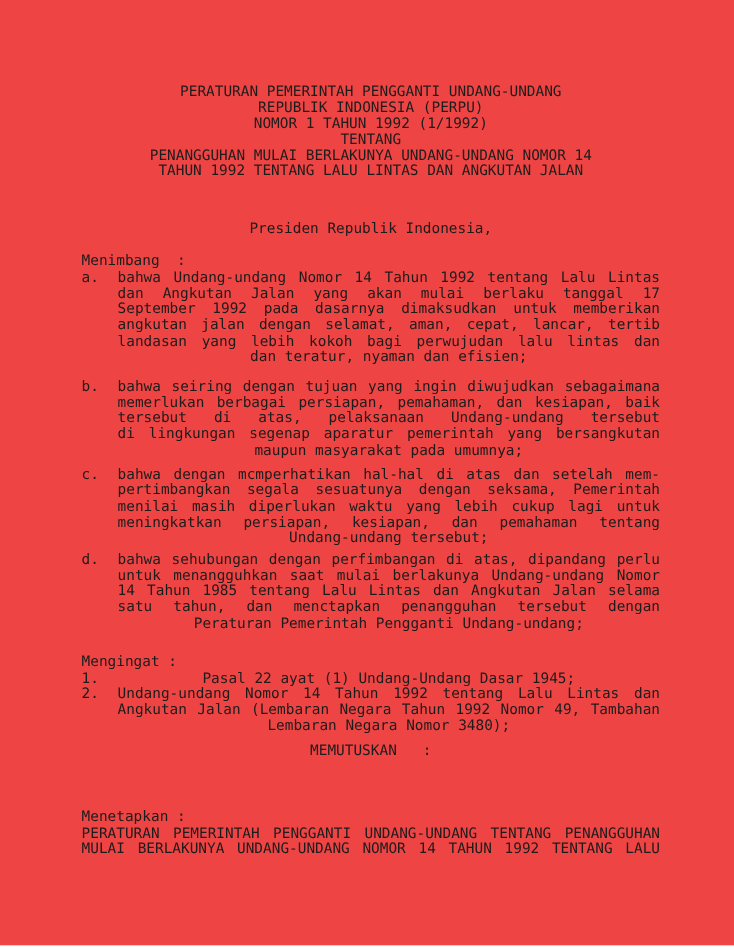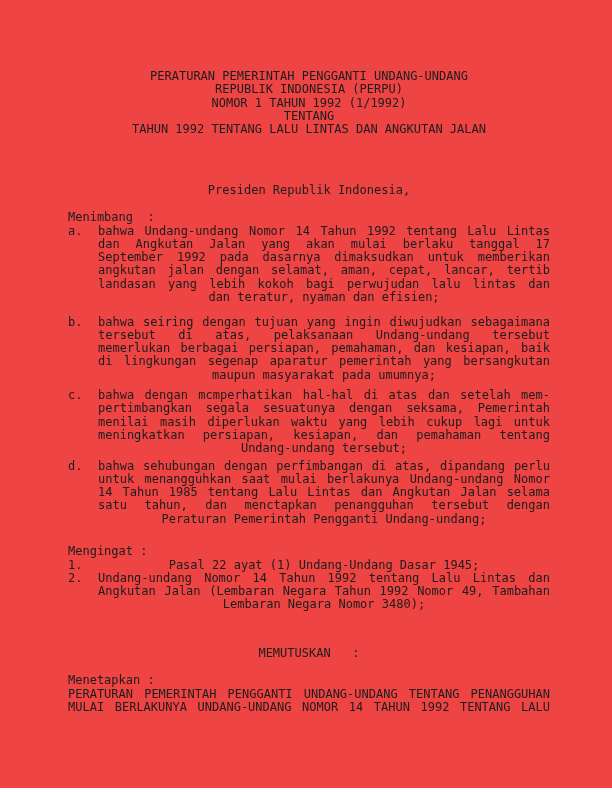--- a/index.html
+++ b/index.html
@@ -29,20 +29,21 @@
 <body>
 
 <div class="page">
   <div class="content">
 
     <div class="abs" style="top:70px">
       <div class="center pre">PERATURAN PEMERINTAH PENGGANTI UNDANG-UNDANG</div>
       <div class="center pre">REPUBLIK INDONESIA (PERPU)</div>
       <div class="center pre">NOMOR 1 TAHUN 1992 (1/1992)</div>
       <div class="center pre">TENTANG</div>
+      <div class="center pre">PENANGGUHAN MULAI BERLAKUNYA UNDANG-UNDANG NOMOR 14</div>
       <div class="center pre">TAHUN 1992 TENTANG LALU LINTAS DAN ANGKUTAN JALAN</div>
     </div>
 
     <div class="abs center pre" style="top:184px">Presiden Republik Indonesia,</div>
 
     <div class="abs pre" style="top:211px">Menimbang  :</div>
 
     <div class="item" style="top:224.5px">
       <span class="marker">a.</span>
       <div class="itext">
@@ -52,22 +53,22 @@
         <div class="jl">angkutan jalan dengan selamat, aman, cepat, lancar, tertib</div>
         <div class="jl">landasan yang lebih kokoh bagi perwujudan lalu lintas dan</div>
         <div class="ll">dan teratur, nyaman dan efisien;</div>
       </div>
     </div>
 
     <div class="item" style="top:315.5px">
       <span class="marker">b.</span>
       <div class="itext">
         <div class="jl">bahwa seiring dengan tujuan yang ingin diwujudkan sebagaimana</div>
+        <div class="jl">memerlukan berbagai persiapan, pemahaman, dan kesiapan, baik</div>
         <div class="jl">tersebut di atas, pelaksanaan Undang-undang tersebut</div>
-        <div class="jl">memerlukan berbagai persiapan, pemahaman, dan kesiapan, baik</div>
         <div class="jl">di lingkungan segenap aparatur pemerintah yang bersangkutan</div>
         <div class="ll">maupun masyarakat pada umumnya;</div>
       </div>
     </div>
 
     <div class="item" style="top:389px">
       <span class="marker">c.</span>
       <div class="itext">
         <div class="jl">bahwa dengan mcmperhatikan hal-hal di atas dan setelah mem-</div>
         <div class="jl">pertimbangkan segala sesuatunya dengan seksama, Pemerintah</div>
@@ -99,21 +100,21 @@
 
     <div class="item" style="top:571.5px">
       <span class="marker">2.</span>
       <div class="itext">
         <div class="jl">Undang-undang Nomor 14 Tahun 1992 tentang Lalu Lintas dan</div>
         <div class="jl">Angkutan Jalan (Lembaran Negara Tahun 1992 Nomor 49, Tambahan</div>
         <div class="ll">Lembaran Negara Nomor 3480);</div>
       </div>
     </div>
 
-    <div class="abs center pre" style="top:647px">MEMUTUSKAN   :</div>
+    <div class="abs center pre" style="top:619px">MEMUTUSKAN   :</div>
 
     <div class="abs pre" style="top:673.5px">Menetapkan :</div>
     <div class="abs" style="top:687.5px">
       <div class="jl">PERATURAN PEMERINTAH PENGGANTI UNDANG-UNDANG TENTANG PENANGGUHAN</div>
       <div class="jl">MULAI BERLAKUNYA UNDANG-UNDANG NOMOR 14 TAHUN 1992 TENTANG LALU</div>
     </div>
 
   </div>
 </div>
 

